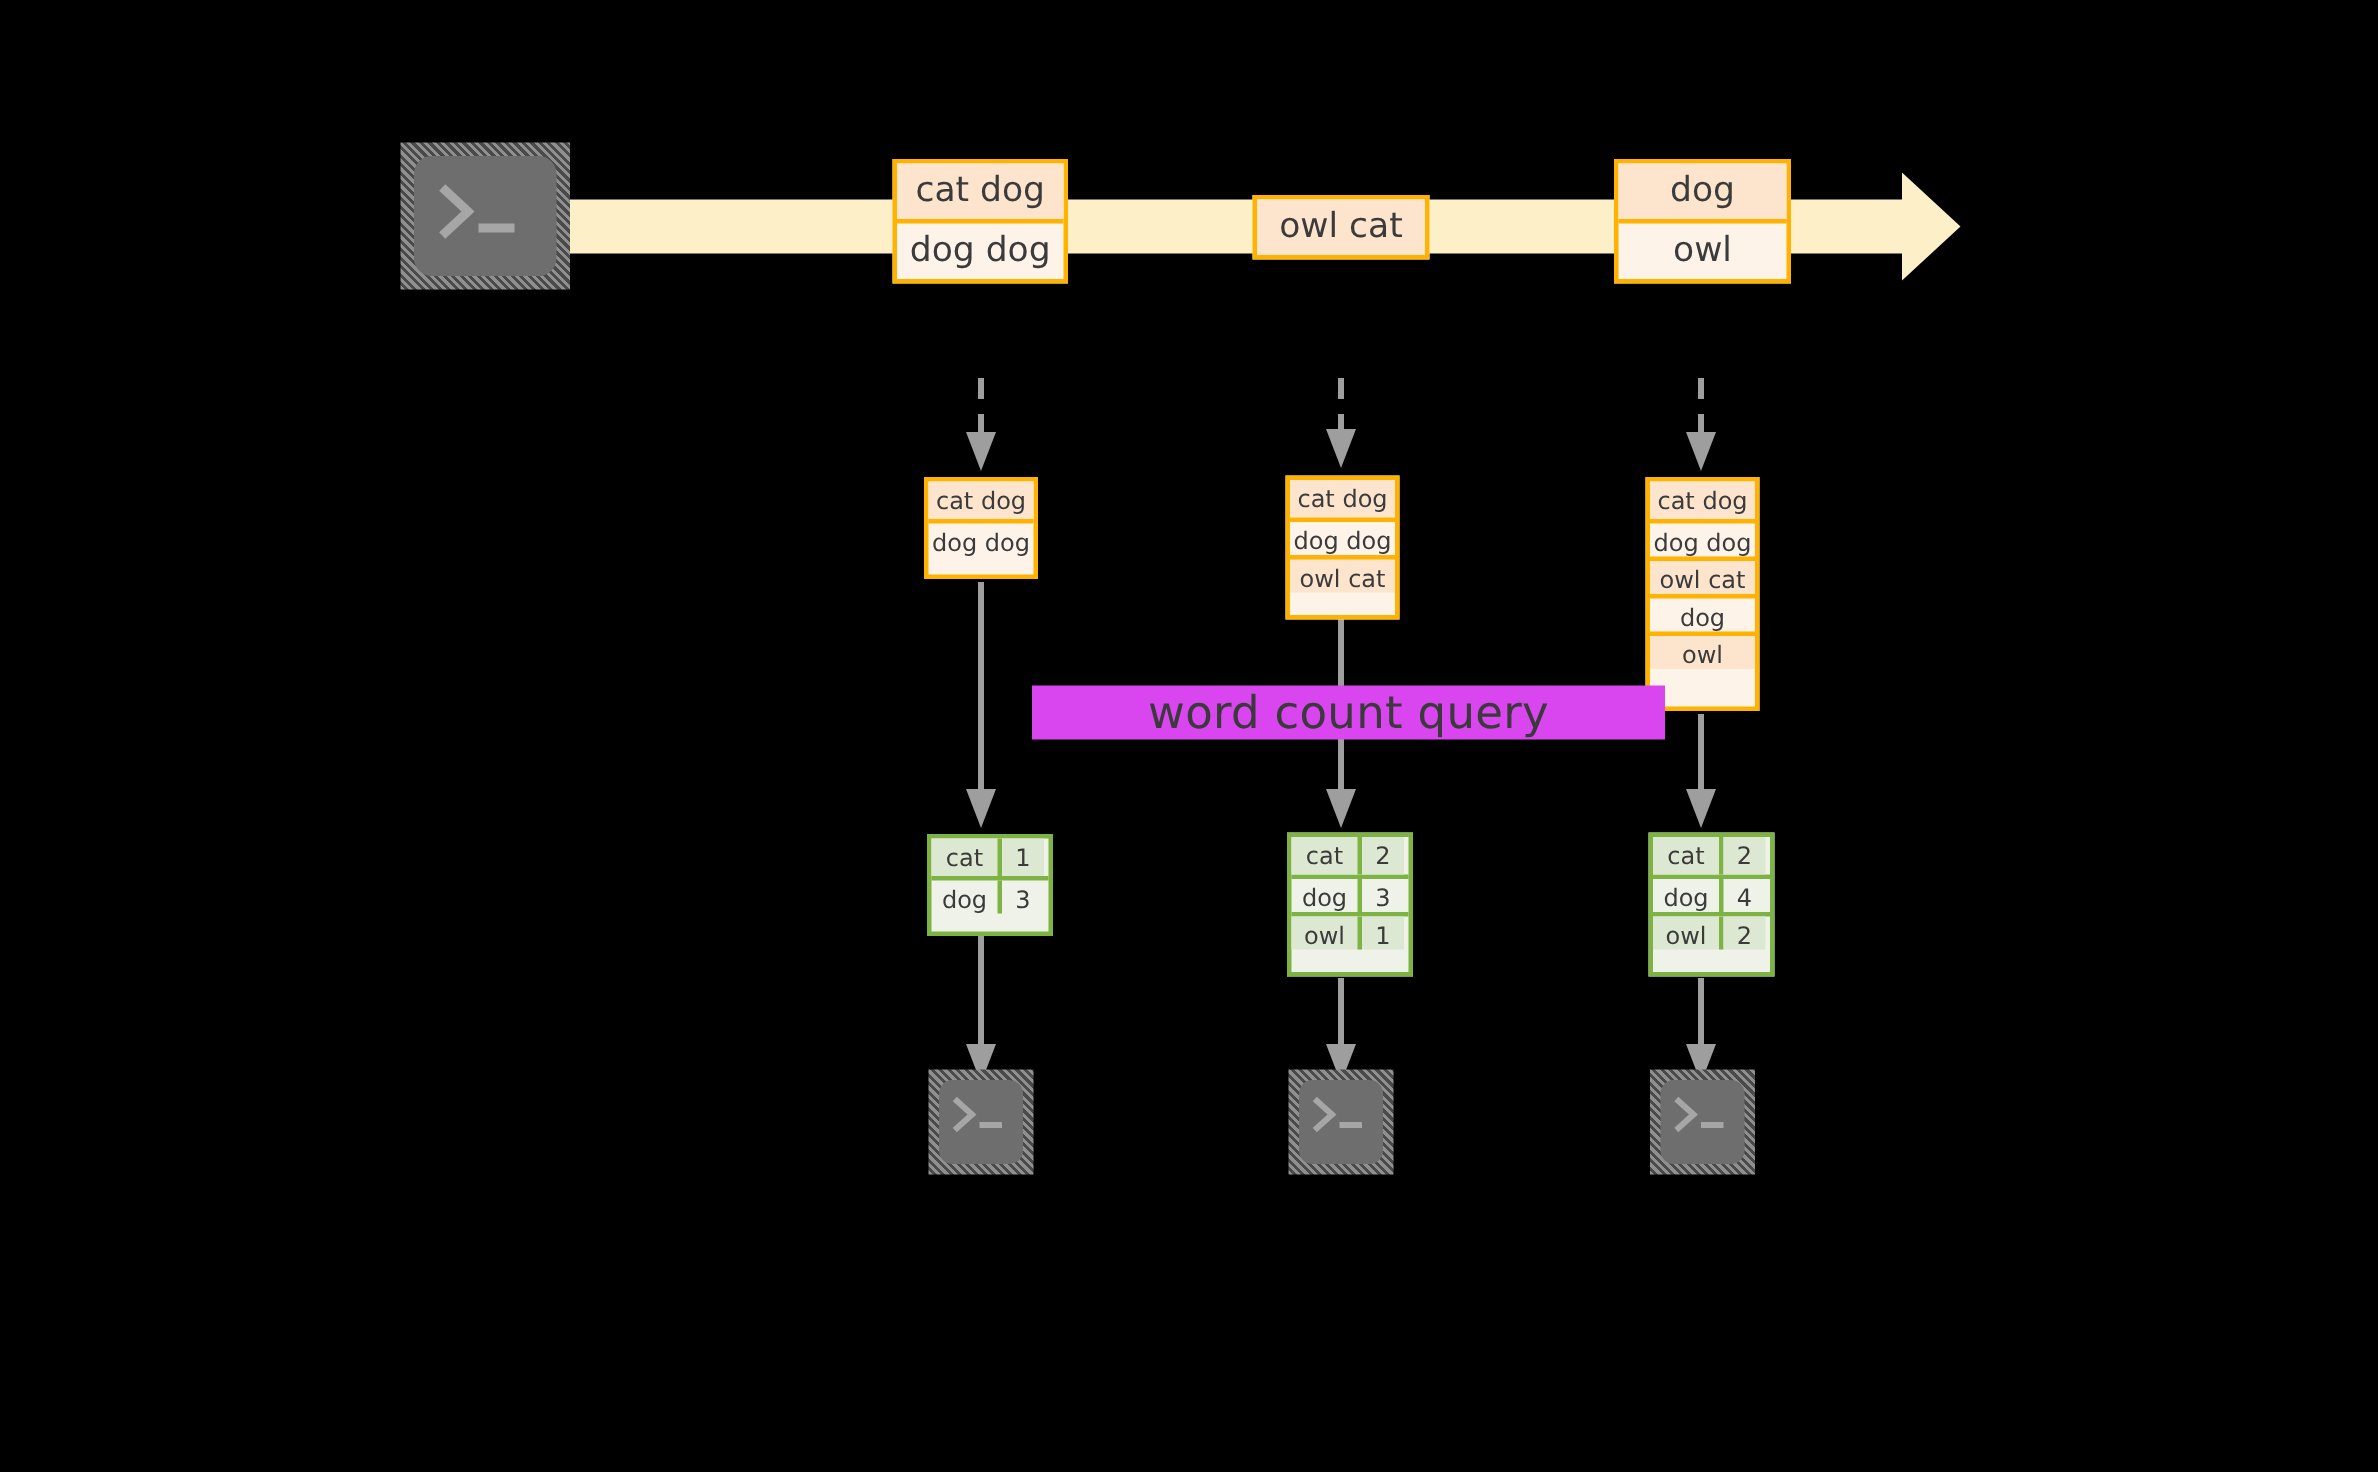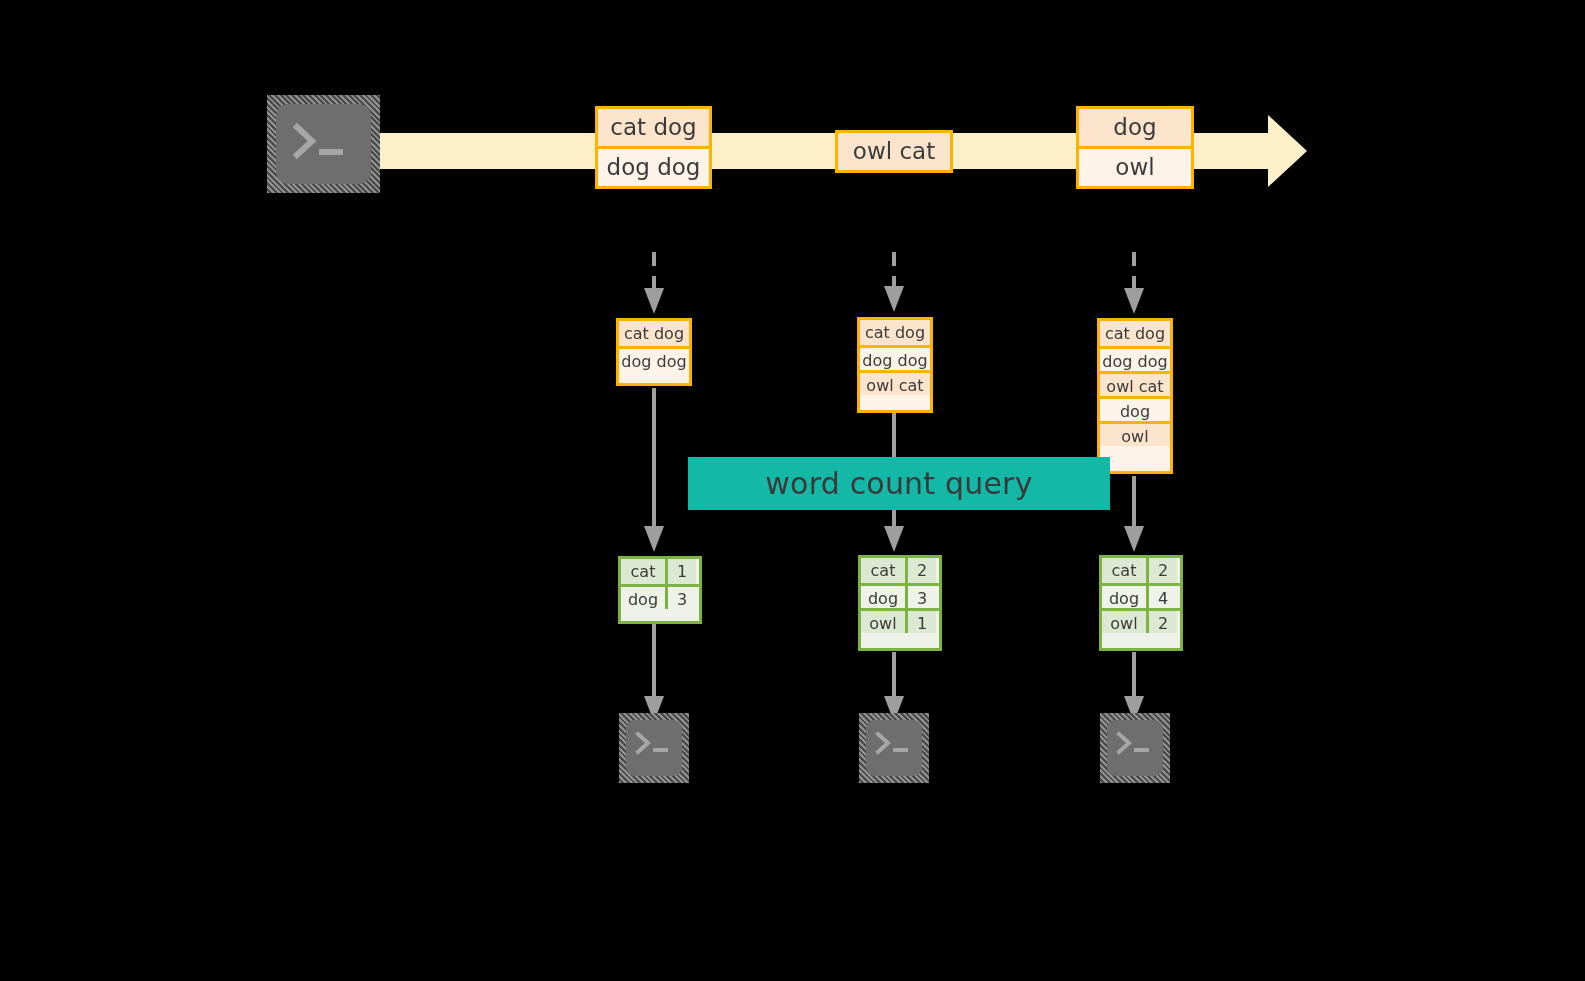--- a/index.html
+++ b/index.html
@@ -131,22 +131,22 @@
   .kv-table .krow.alt .kcell {
     background: #dde8d3;
   }
 
   
   #query-label {
     position: absolute;
     left: 688px;
     top: 457px;
     width: 422px;
-    height: 53px;
-    background: #14b8a6;
+    height: 36px;
+    background: #d946ef;
     display: flex;
     align-items: center;
     justify-content: center;
   }
   #query-label .txt {
     font-size: 30px;
     color: #3a3a3a;
     white-space: nowrap;
     letter-spacing: 0.2px;
   }

